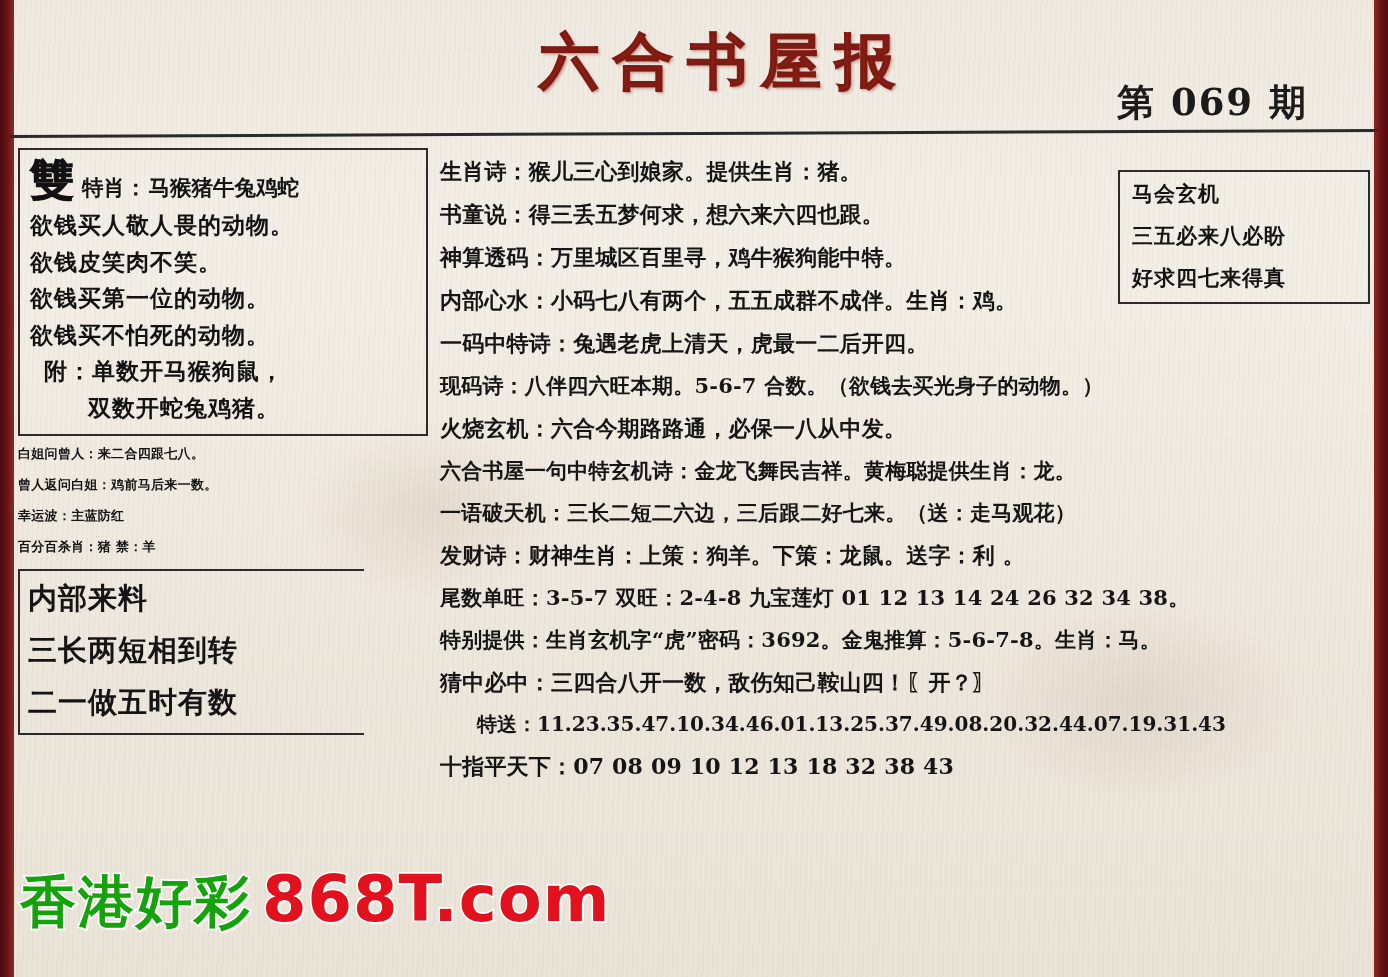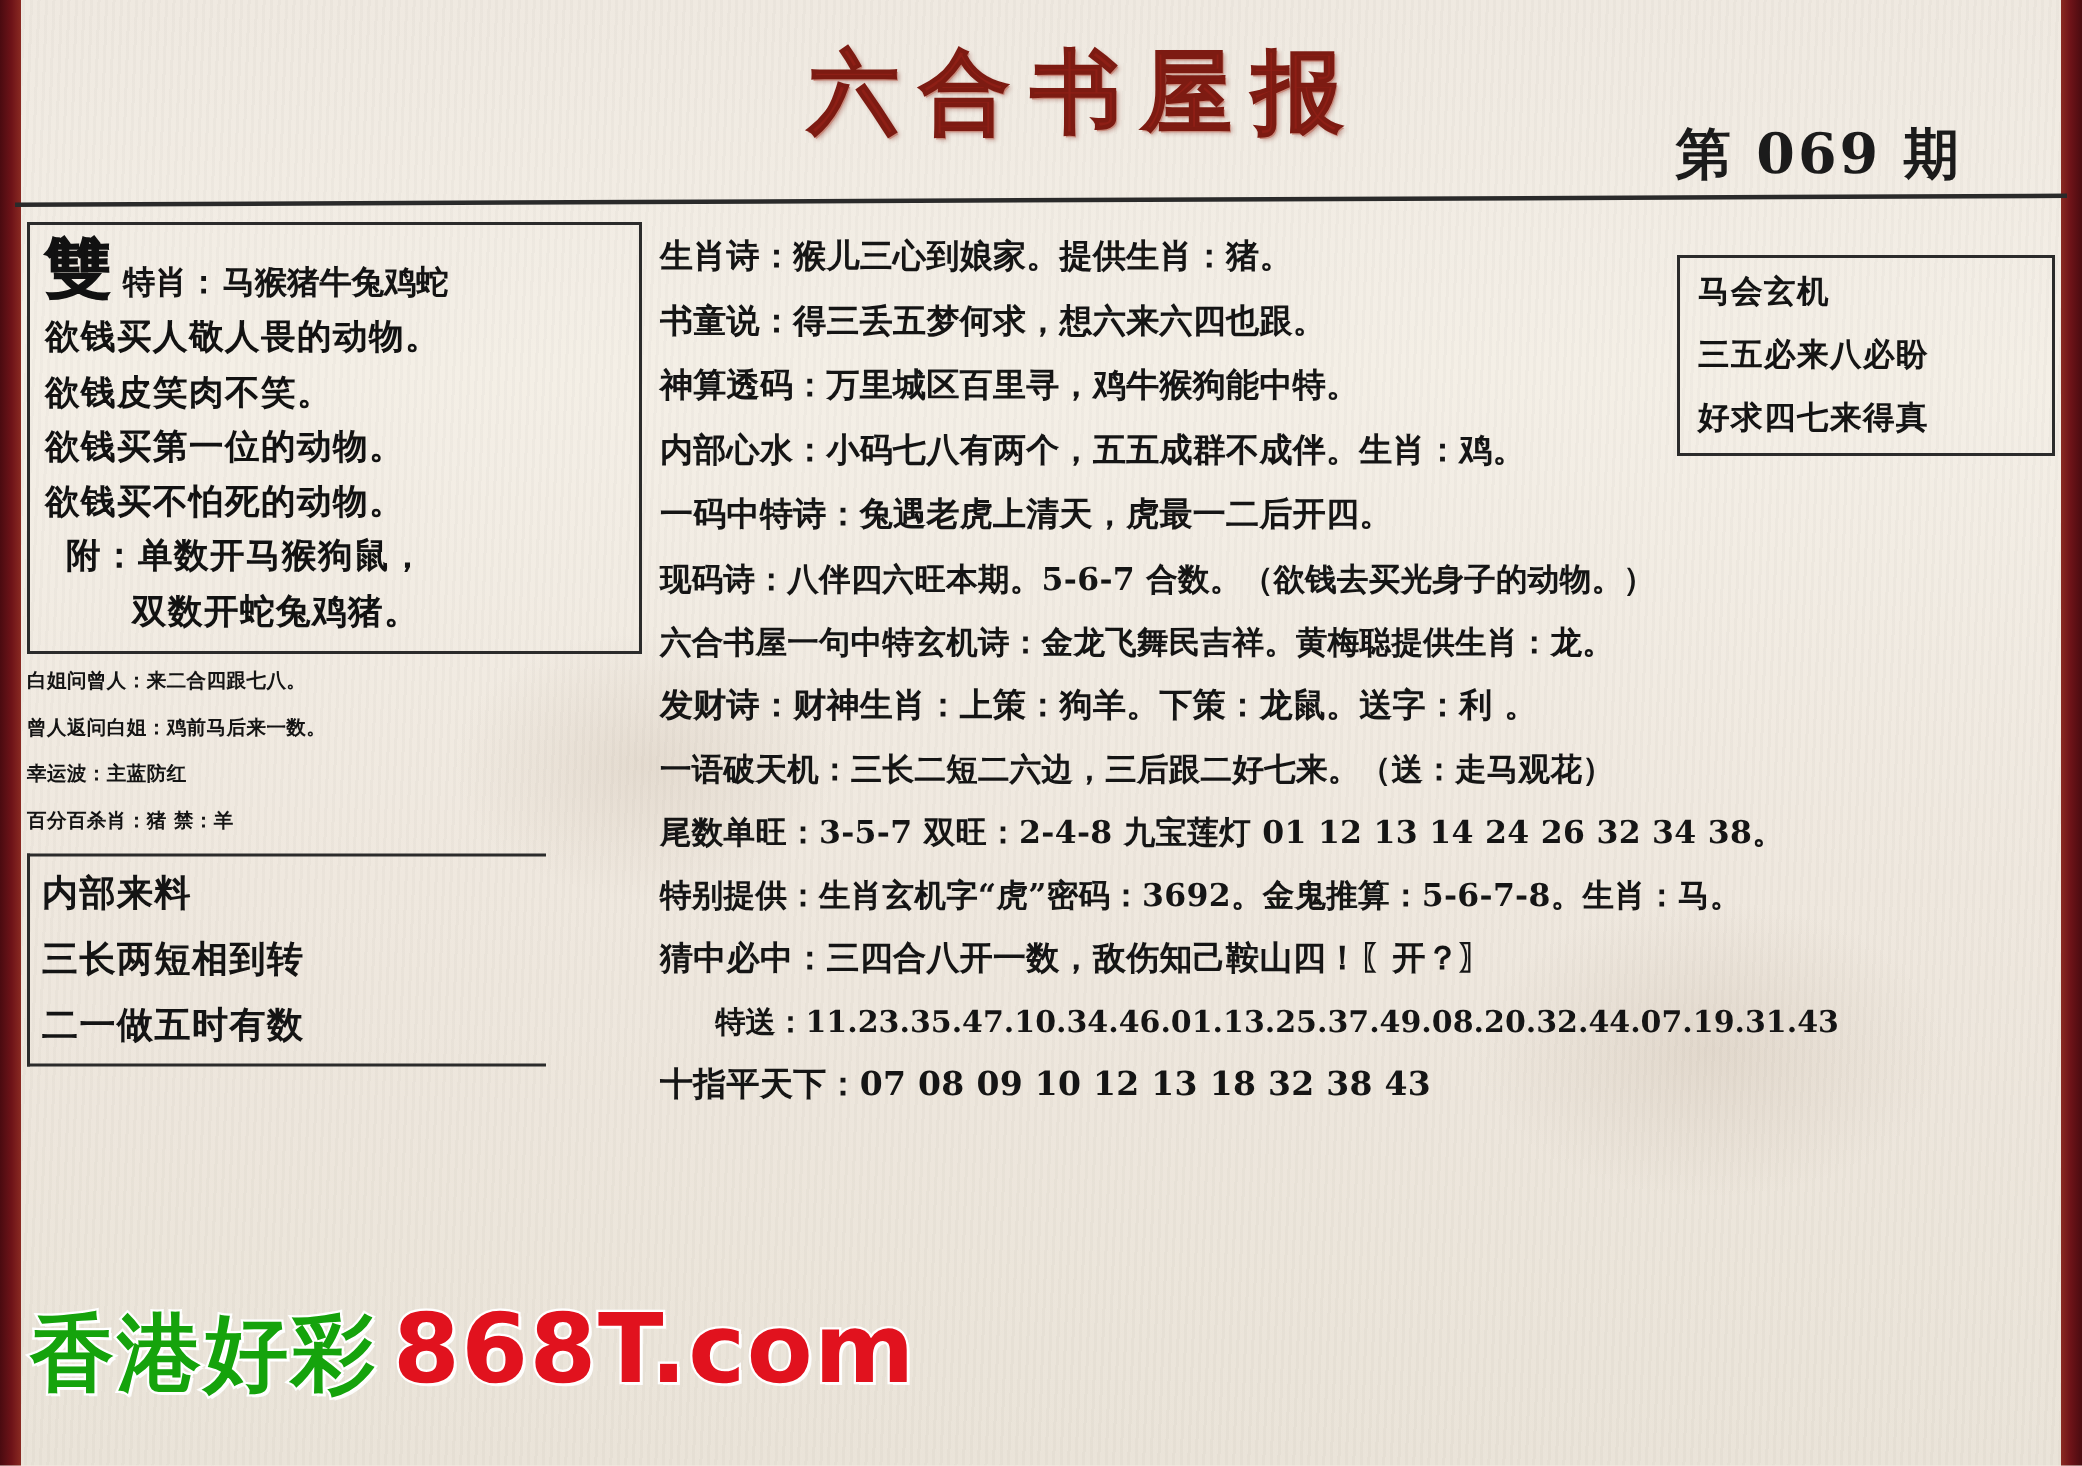--- a/index.html
+++ b/index.html
@@ -147,21 +147,21 @@
 
   .inner-box {
     margin-top: 6px;
     border: 2px solid #2b2b2b;
     border-right: none;
     padding: 8px 6px 10px 8px;
     width: 330px;
   }
   .inner-line {
     font-family: "DejaVu Serif", "Liberation Serif", serif;
-    font-size: 24px;
+    font-size: 29px;
     font-weight: bold;
     color: #141414;
     margin-bottom: 12px;
     letter-spacing: 1px;
     white-space: nowrap;
   }
   .inner-line:last-child { margin-bottom: 0; }
 
   
   .right-col {
@@ -300,23 +300,24 @@
     </div>
   </div>
 
   <div class="right-col">
     <div class="r-line">生肖诗：猴儿三心到娘家。提供生肖：猪。</div>
     <div class="r-line">书童说：得三丢五梦何求，想六来六四也跟。</div>
     <div class="r-line">神算透码：万里城区百里寻，鸡牛猴狗能中特。</div>
     <div class="r-line">内部心水：小码七八有两个，五五成群不成伴。生肖：鸡。</div>
     <div class="r-line">一码中特诗：兔遇老虎上清天，虎最一二后开四。</div>
     <div class="r-line small">现码诗：八伴四六旺本期。5-6-7 合数。（欲钱去买光身子的动物。）</div>
+    <div class="r-line">火烧玄机：六合今期路路通，必保一八从中发。</div>
     <div class="r-line small">六合书屋一句中特玄机诗：金龙飞舞民吉祥。黄梅聪提供生肖：龙。</div>
+    <div class="r-line small">一语破天机：三长二短二六边，三后跟二好七来。（送：走马观花）</div>
     <div class="r-line">发财诗：财神生肖：上策：狗羊。下策：龙鼠。送字：利 。</div>
-    <div class="r-line small">一语破天机：三长二短二六边，三后跟二好七来。（送：走马观花）</div>
     <div class="r-line small">尾数单旺：3-5-7 双旺：2-4-8 九宝莲灯 01 12 13 14 24 26 32 34 38。</div>
     <div class="r-line small">特别提供：生肖玄机字“虎”密码：3692。金鬼推算：5-6-7-8。生肖：马。</div>
     <div class="r-line">猜中必中：三四合八开一数，敌伤知己鞍山四！〖开？〗</div>
     <div class="r-line tiny">特送：11.23.35.47.10.34.46.01.13.25.37.49.08.20.32.44.07.19.31.43</div>
     <div class="r-line">十指平天下：07 08 09 10 12 13 18 32 38 43</div>
   </div>
 
   <div class="xuanji-box">
     <div class="xuanji-line">马会玄机</div>
     <div class="xuanji-line">三五必来八必盼</div>

